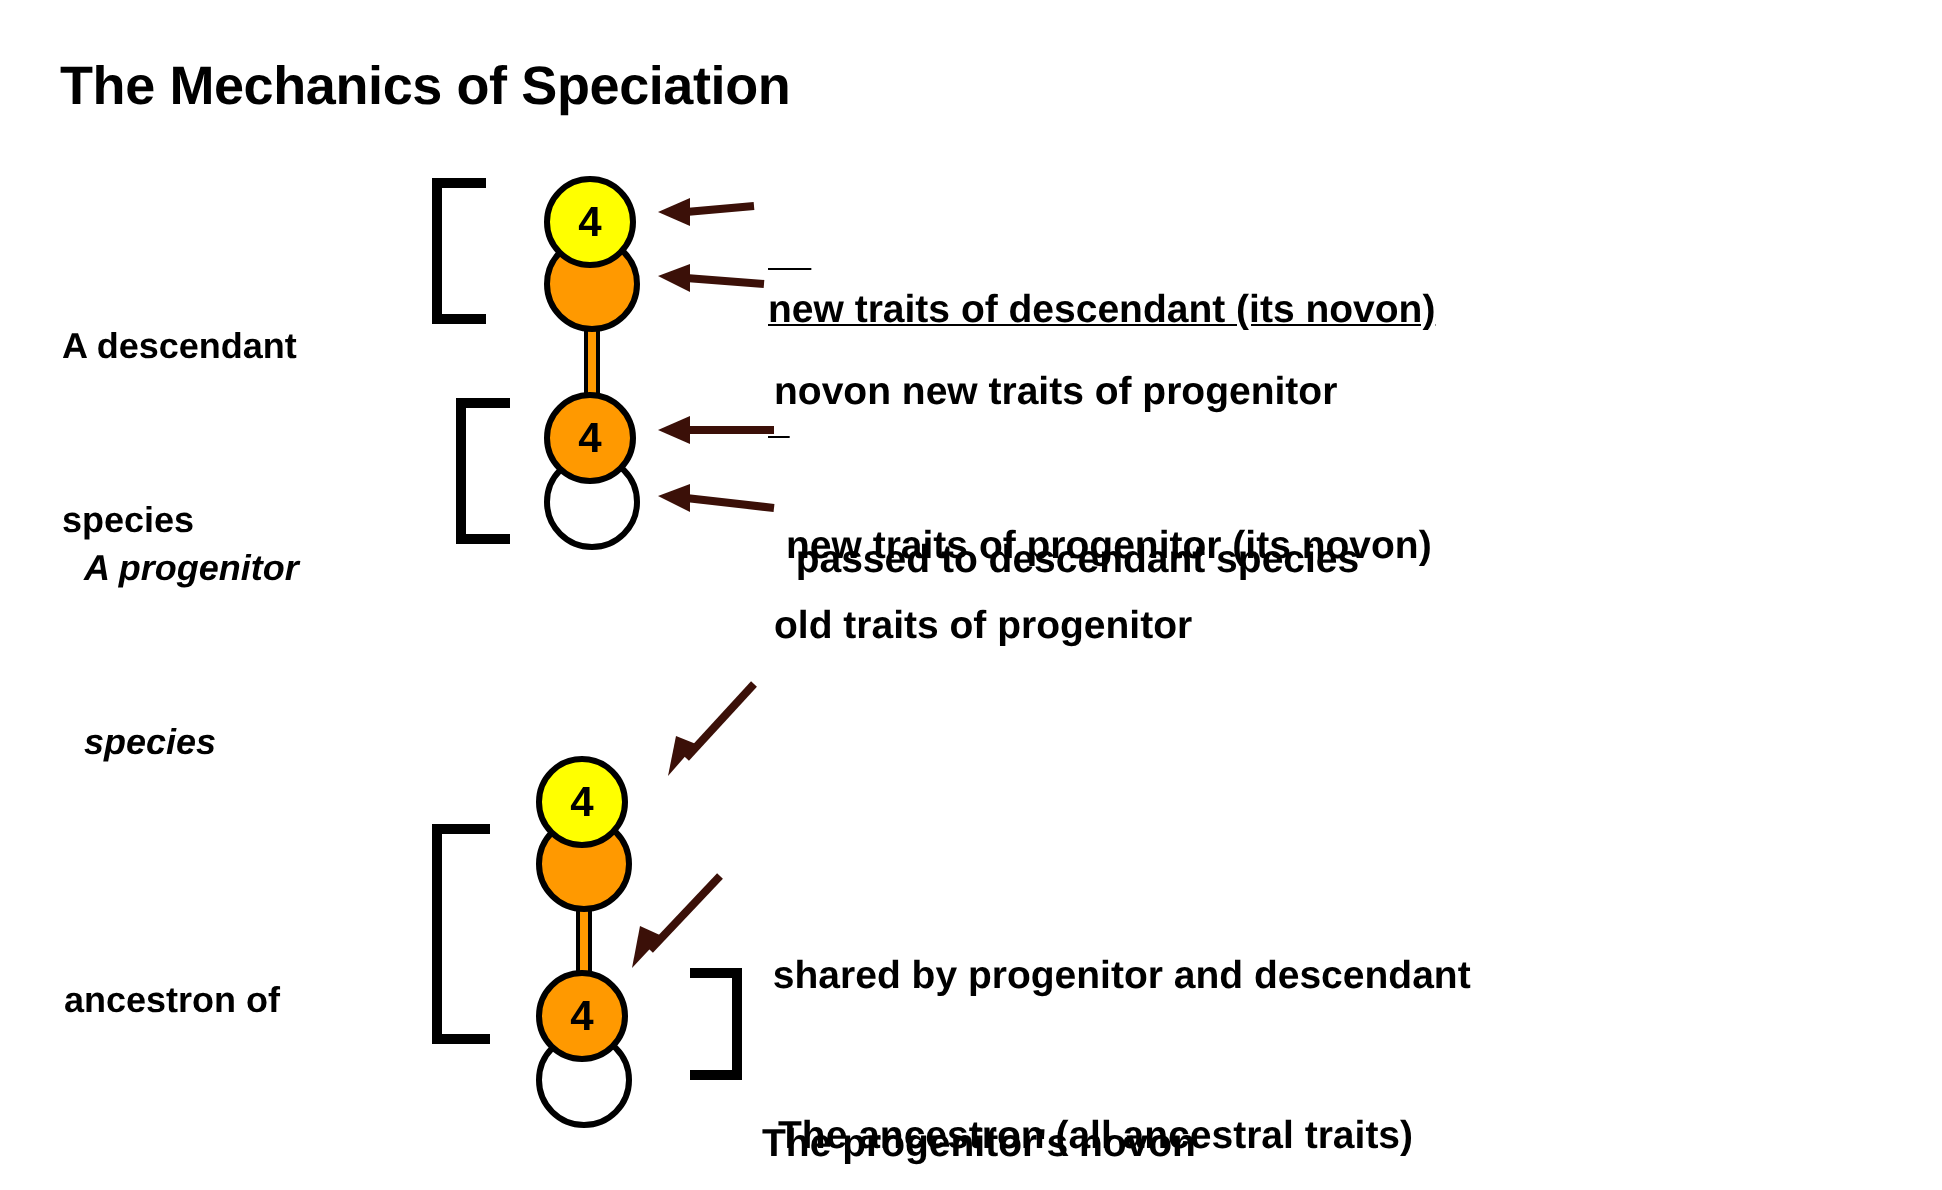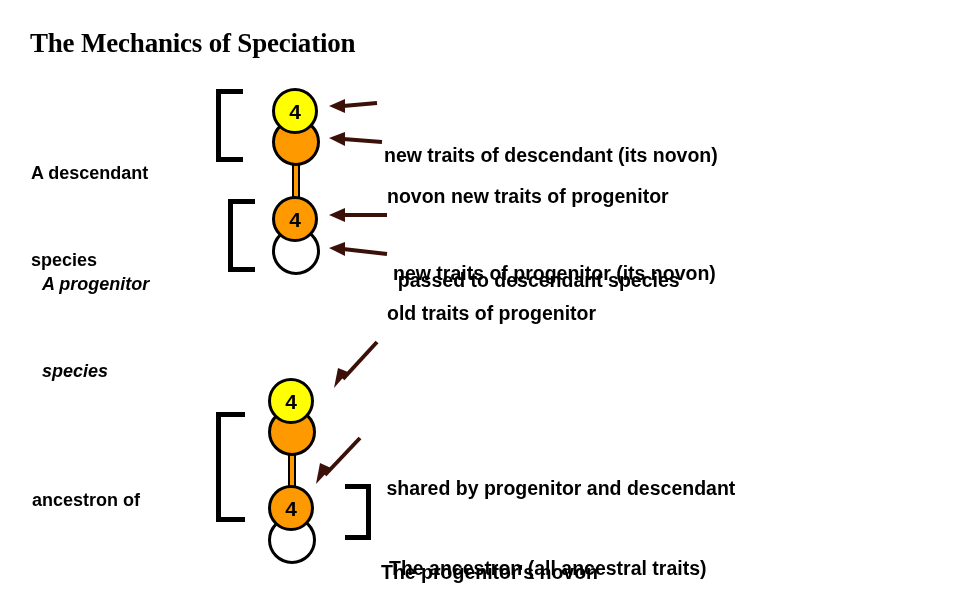--- a/index.html
+++ b/index.html
@@ -20,21 +20,20 @@
 
   
   .title {
     position: absolute;
     left: 30px;
     top: 28px;
     font-size: 27px;
     font-weight: bold;
     letter-spacing: -0.2px;
     white-space: nowrap;
-    font-family: Liberation Serif, serif;
   }
 
   
   .txt {
     position: absolute;
     font-size: 19.5px;
     font-weight: bold;
     line-height: 28px;
     white-space: pre;
   }
@@ -123,21 +122,21 @@
       <span></span>
     </div>
   </div>
 
   <div class="arrow" style="left:329px; top:95px;">
     <svg width="50" height="20" viewBox="0 0 50 20">
       <line x1="48" y1="8" x2="14" y2="11" stroke="#3B1008" stroke-width="4"></line>
       <polygon points="0,11 16,4 16,18" fill="#3B1008"></polygon>
     </svg>
   </div>
-  <div class="txt" style="left:384px; top:85px;">
+  <div class="txt" style="left:384px; top:85px;text-decoration:underline;">
     <div>new traits of descendant (its novon)</div>
   </div>
 
   <div class="arrow" style="left:329px; top:130px;">
     <svg width="55" height="20" viewBox="0 0 55 20">
       <line x1="53" y1="12" x2="14" y2="9" stroke="#3B1008" stroke-width="4"></line>
       <polygon points="0,8 16,2 16,16" fill="#3B1008"></polygon>
     </svg>
   </div>
   <div class="txt" style="left:387px; top:126px;">

